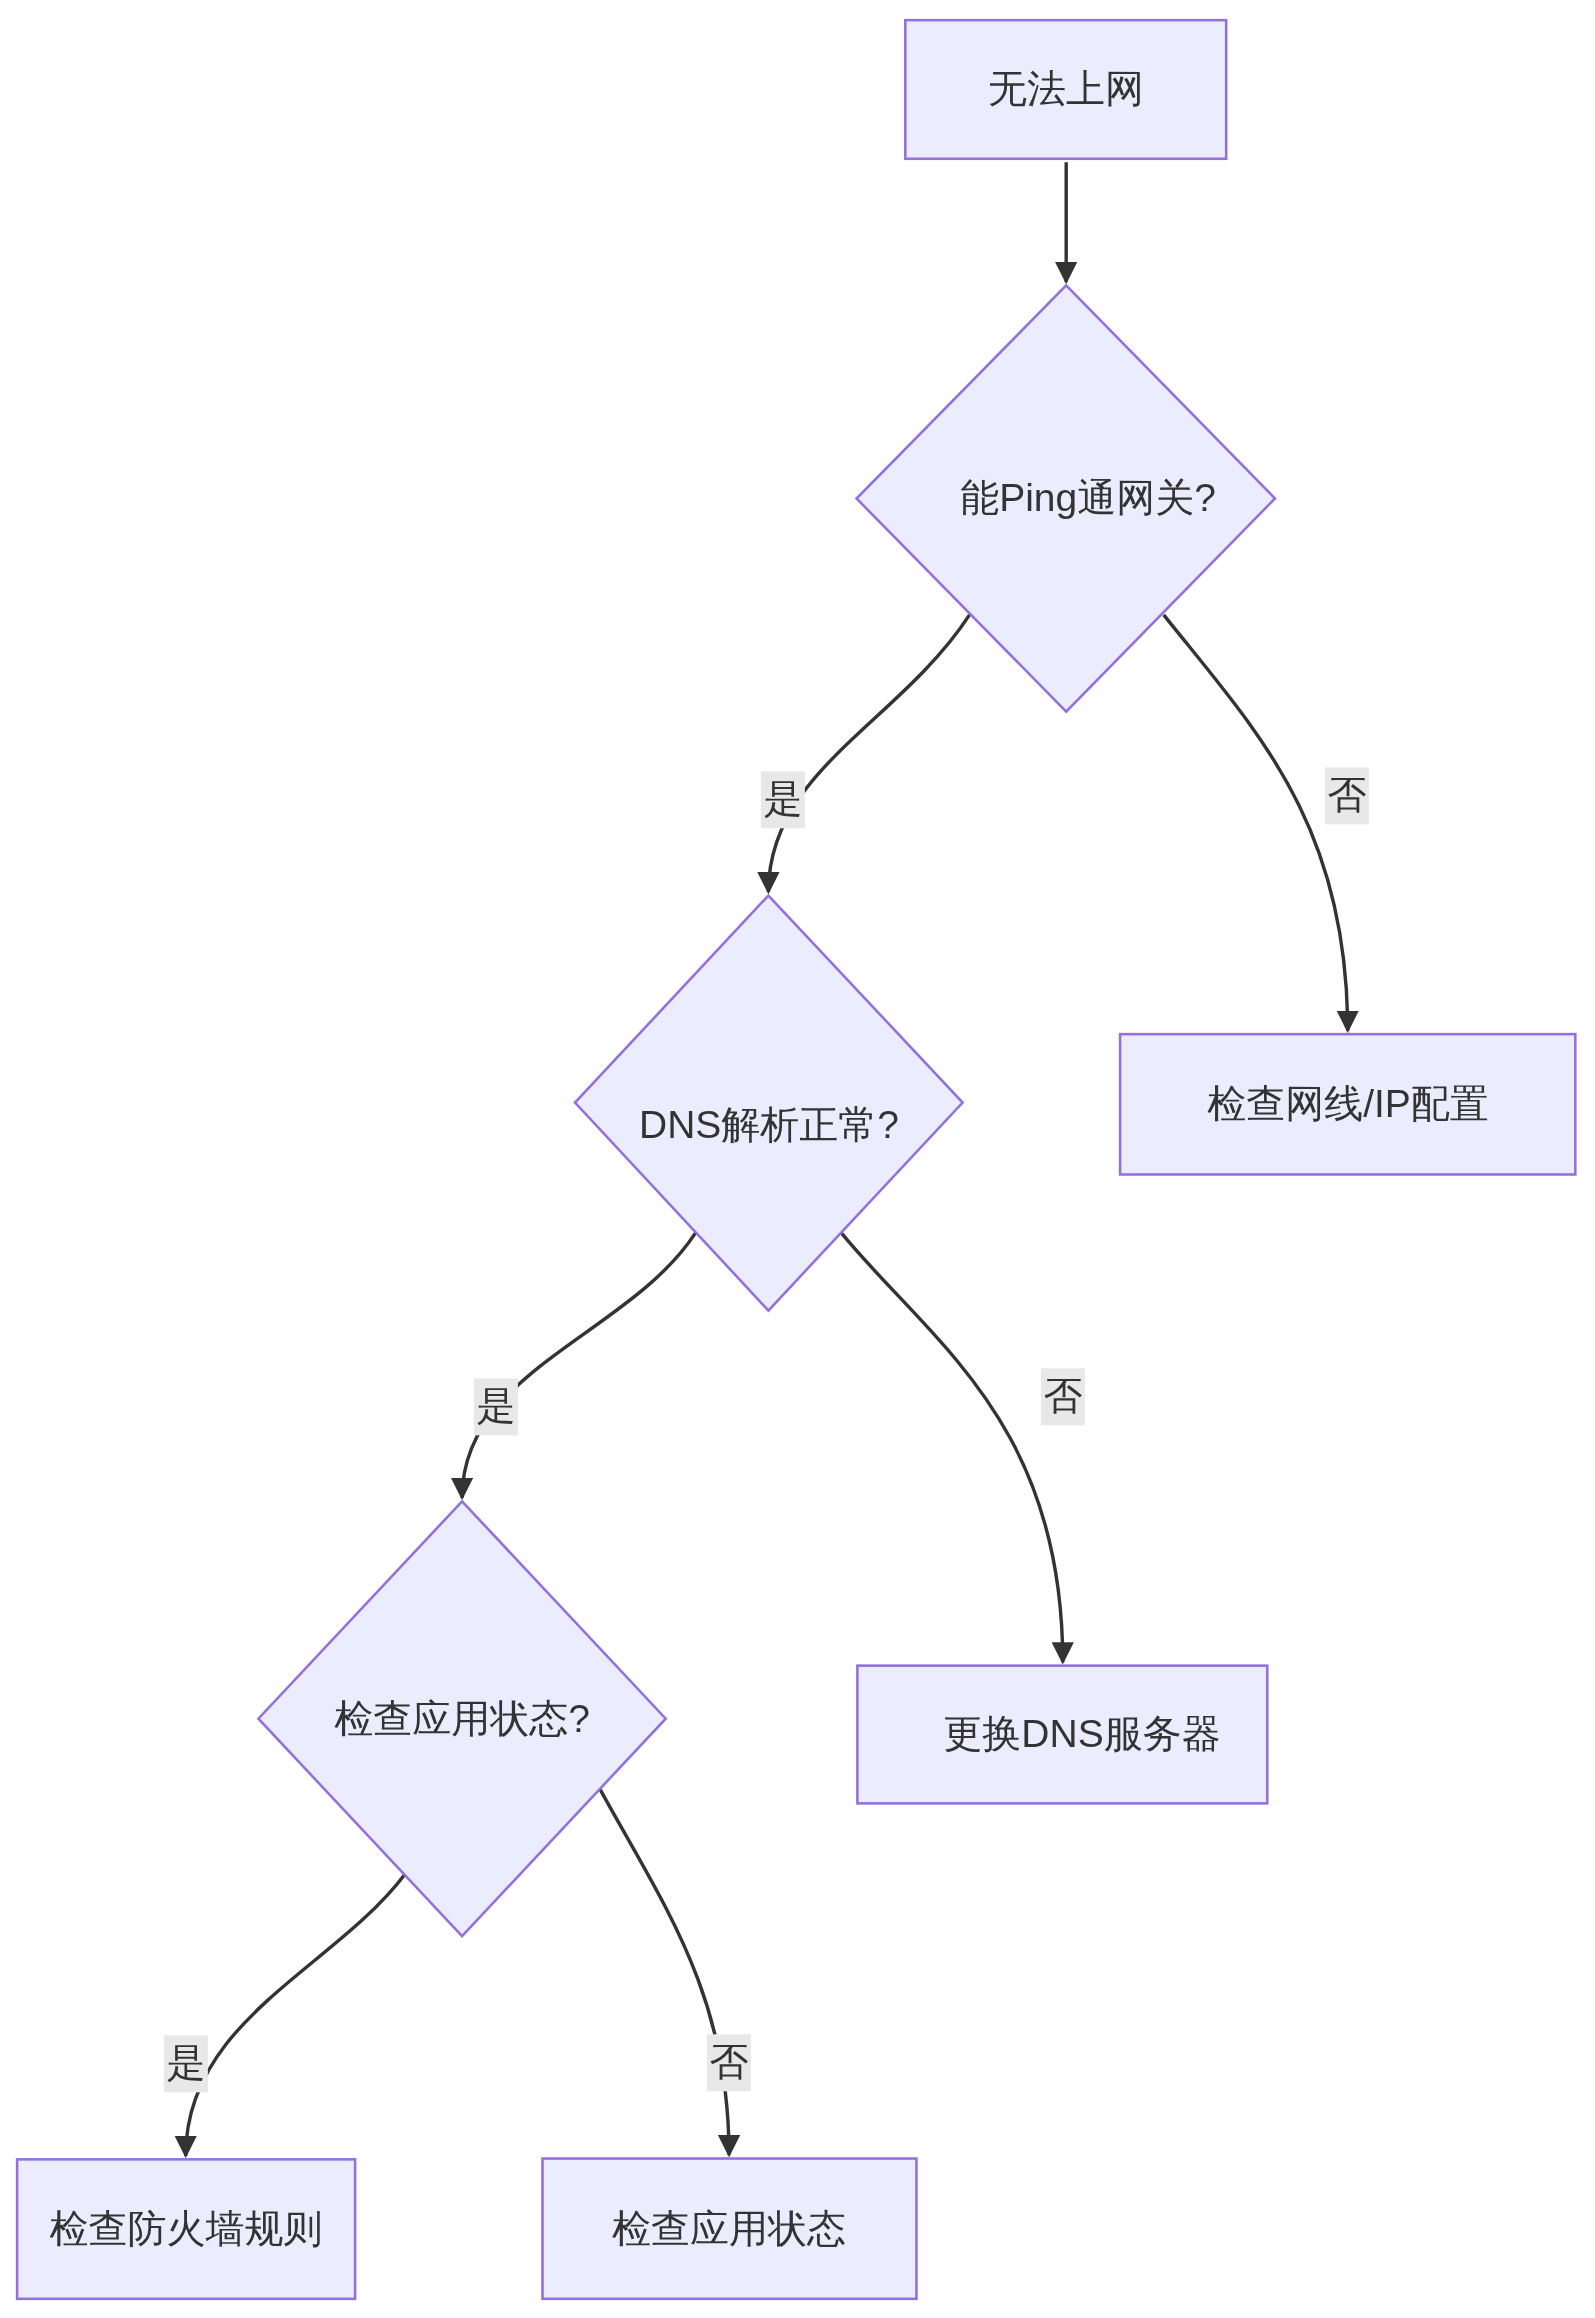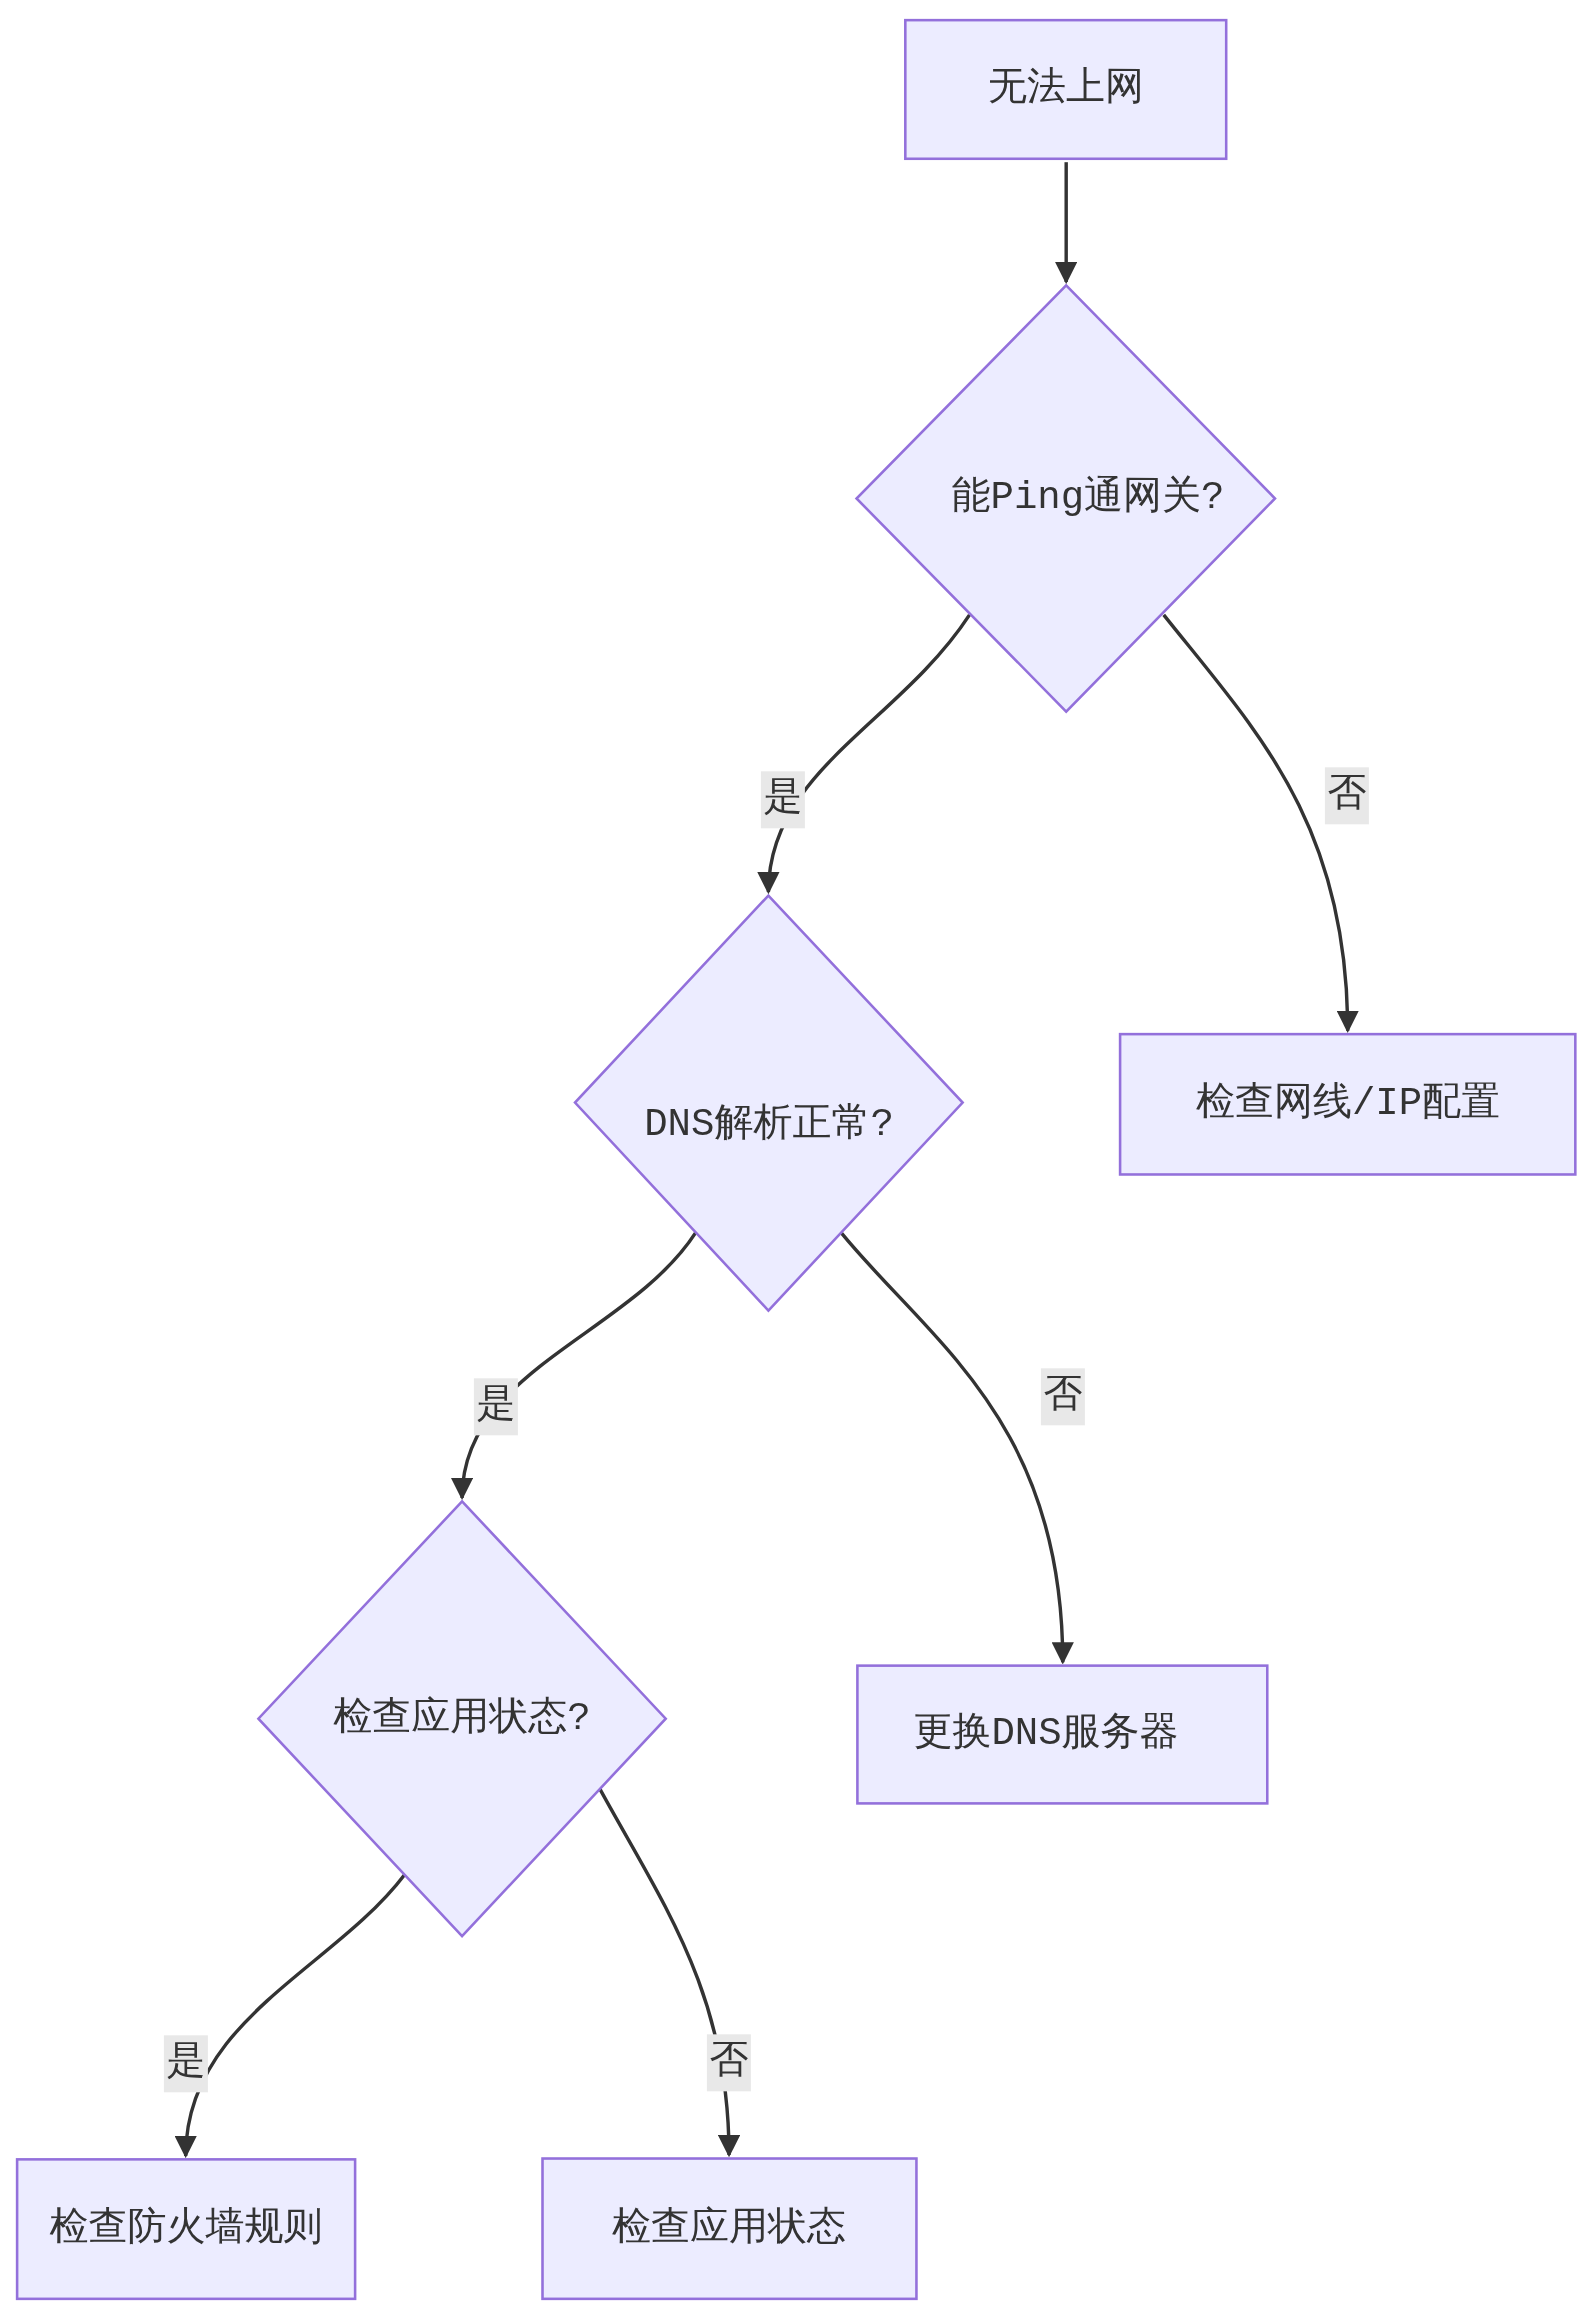--- a/index.html
+++ b/index.html
@@ -5,21 +5,21 @@
   html, body {
     margin: 0;
     padding: 0;
     background: #ffffff;
   }
   #canvas {
     position: relative;
     width: 1595px;
     height: 2319px;
     background: var(--bg, #ffffff);
-    font-family: Liberation Mono, monospace;
+    font-family: Liberation Sans, sans-serif;
     overflow: hidden;
   }
   #edges-svg {
     position: absolute;
     left: 0;
     top: 0;
     width: 1595px;
     height: 2319px;
   }
   .node-shape {
@@ -84,21 +84,21 @@
     <rect class="node-shape" x="1002" y="1946" width="479" height="161"></rect>
     <polygon class="node-shape" points="540,1754 778,2008 540,2262 302,2008"></polygon>
     <rect class="node-shape" x="20" y="2523" width="395" height="163"></rect>
     <rect class="node-shape" x="634" y="2522" width="437" height="164"></rect>
   </svg>
 
   <div class="node-label" style="left:1066px; top:89px;">无法上网</div>
   <div class="node-label" style="left:1066px; top:498px;margin-left:22px;">能Ping通网关?</div>
   <div class="node-label" style="left:1348px; top:1104px;">检查网线/IP配置</div>
   <div class="node-label" style="left:769px; top:1125px;">DNS解析正常?</div>
-  <div class="node-label" style="left:1046px; top:1734px;">更换DNS服务器</div>
+  <div class="node-label" style="left:1082px; top:1734px;">更换DNS服务器</div>
   <div class="node-label" style="left:462px; top:1719px;">检查应用状态?</div>
   <div class="node-label" style="left:186px; top:2229px;">检查防火墙规则</div>
   <div class="node-label" style="left:729px; top:2229px;">检查应用状态</div>
 
   <div class="edge-label" style="left:783px; top:800px;">是</div>
   <div class="edge-label" style="left:1347px; top:796px;">否</div>
   <div class="edge-label" style="left:496px; top:1407px;">是</div>
   <div class="edge-label" style="left:1063px; top:1397px;">否</div>
   <div class="edge-label" style="left:186px; top:2064px;">是</div>
   <div class="edge-label" style="left:729px; top:2063px;">否</div>

